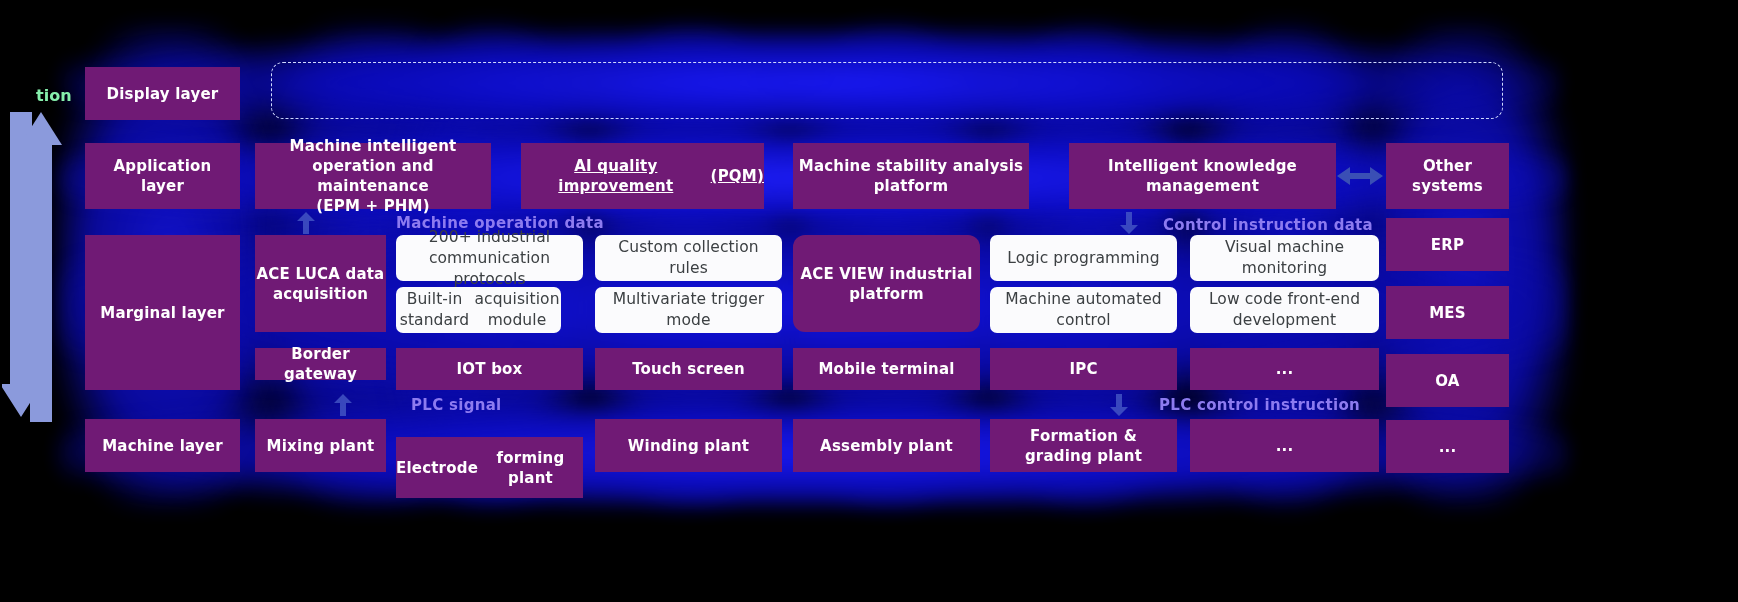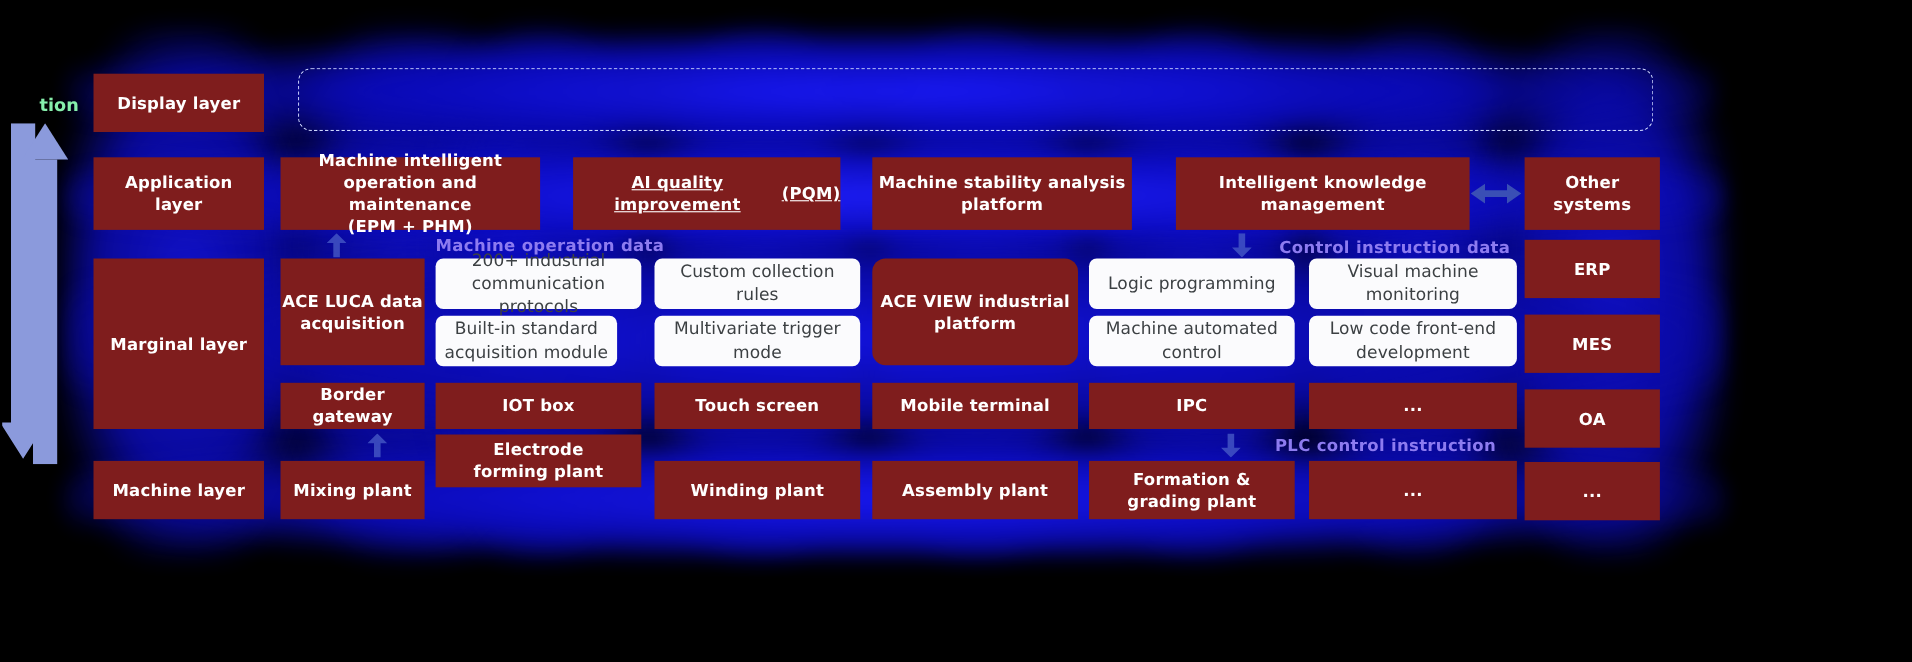--- a/index.html
+++ b/index.html
@@ -28,21 +28,21 @@
   .glow.capR{left:1355px;top:26px;width:215px;height:480px;border-radius:90px;
            background:radial-gradient(ellipse at 50% 50%, #1616f0 0%, #0b0bb4 50%, rgba(5,5,80,0) 80%);
            filter:blur(10px);opacity:.85;}
   .glow.colS{position:absolute;top:26px;width:240px;height:480px;border-radius:90px;
            background:radial-gradient(ellipse at 50% 50%, #1414ee 0%, #0a0ab0 52%, rgba(5,5,80,0) 80%);
            filter:blur(11px);opacity:.8;}
 
   
   .cell{position:absolute;display:flex;align-items:center;justify-content:center;
         text-align:center;box-sizing:border-box;}
-  .cell.blue{background:#7f1d1d;color:#fff;font-weight:bold;font-size:15px;line-height:20px;
+  .cell.blue{background:#701a75;color:#fff;font-weight:bold;font-size:15px;line-height:20px;
         letter-spacing:.2px;}
   .cell.white{background:#fbfbfd;color:#3c4043;font-weight:400;font-size:15.5px;
         line-height:21px;border-radius:7px;letter-spacing:.1px;}
 
   
   #dashed{position:absolute;left:271px;top:62px;width:1232px;height:57px;
           border:1.6px dashed #cfd8ff;border-radius:12px;box-sizing:border-box;
           border-right-color:#cfd8ff;}
 
   
@@ -137,21 +137,21 @@
   </div>
 
   <div class="cell white" style="left:396px;top:235px;width:187px;height:46px;flex-direction:column;">
     <span>200+ industrial</span>
     <span>communication protocols</span>
   </div>
   <div class="cell white" style="left:595px;top:235px;width:187px;height:46px;flex-direction:column;">
     <span>Custom collection</span>
     <span>rules</span>
   </div>
-  <div class="cell white" style="left:396px;top:287px;width:165px;height:46px;flex-direction:column;">
+  <div class="cell white" style="left:396px;top:287px;width:165px;height:46px;flex-direction:row;">
     <span>Built-in standard</span>
     <span>acquisition module</span>
   </div>
   <div class="cell white" style="left:595px;top:287px;width:187px;height:46px;flex-direction:column;">
     <span>Multivariate trigger</span>
     <span>mode</span>
   </div>
 
   <div class="cell blue" style="left:793px;top:235px;width:187px;height:97px;flex-direction:column;border-radius:12px;">
     <span>ACE VIEW industrial</span>
@@ -172,42 +172,42 @@
   <div class="cell white" style="left:1190px;top:287px;width:189px;height:46px;flex-direction:column;">
     <span>Low code front-end</span>
     <span>development</span>
   </div>
 
   <div class="cell blue" style="left:1386px;top:218px;width:123px;height:53px;">ERP</div>
   <div class="cell blue" style="left:1386px;top:286px;width:123px;height:53px;">MES</div>
   <div class="cell blue" style="left:1386px;top:354px;width:123px;height:53px;">OA</div>
   <div class="cell blue" style="left:1386px;top:420px;width:123px;height:53px;">...</div>
 
-  <div class="cell blue" style="left:255px;top:348px;width:131px;height:42px;">Border gateway</div>
+  <div class="cell blue" style="left:255px;top:348px;width:131px;height:32px;">Border gateway</div>
   <div class="cell blue" style="left:396px;top:348px;width:187px;height:42px;">IOT box</div>
   <div class="cell blue" style="left:595px;top:348px;width:187px;height:42px;">Touch screen</div>
   <div class="cell blue" style="left:793px;top:348px;width:187px;height:42px;">Mobile terminal</div>
   <div class="cell blue" style="left:990px;top:348px;width:187px;height:42px;">IPC</div>
   <div class="cell blue" style="left:1190px;top:348px;width:189px;height:42px;">...</div>
 
   <div class="flowlabel" style="left:411px;top:396px;">PLC signal</div>
   <svg style="position:absolute;left:334px;top:394px;" width="18" height="22" viewBox="0 0 18 22">
     <polygon points="9,0 18,9 12,9 12,22 6,22 6,9 0,9" fill="#4a5ec8" opacity=".75"></polygon>
   </svg>
 
   <div class="flowlabel" style="left:1159px;top:396px;">PLC control instruction</div>
   <svg style="position:absolute;left:1110px;top:394px;" width="18" height="22" viewBox="0 0 18 22">
     <polygon points="6,0 12,0 12,13 18,13 9,22 0,13 6,13" fill="#4a5ec8" opacity=".75"></polygon>
   </svg>
 
   <div class="cell blue" style="left:85px;top:419px;width:155px;height:53px;">Machine layer</div>
 
   <div class="cell blue" style="left:255px;top:419px;width:131px;height:53px;">Mixing plant</div>
 
-  <div class="cell blue" style="left:396px;top:395px;width:187px;height:48px;flex-direction:column;">
+  <div class="cell blue" style="left:396px;top:437px;width:187px;height:61px;flex-direction:row;">
     <span>Electrode</span>
     <span>forming plant</span>
   </div>
 
   <div class="cell blue" style="left:595px;top:419px;width:187px;height:53px;">Winding plant</div>
   <div class="cell blue" style="left:793px;top:419px;width:187px;height:53px;">Assembly plant</div>
 
   <div class="cell blue" style="left:990px;top:419px;width:187px;height:53px;flex-direction:column;">
     <span>Formation &amp;</span>
     <span>grading plant</span>

